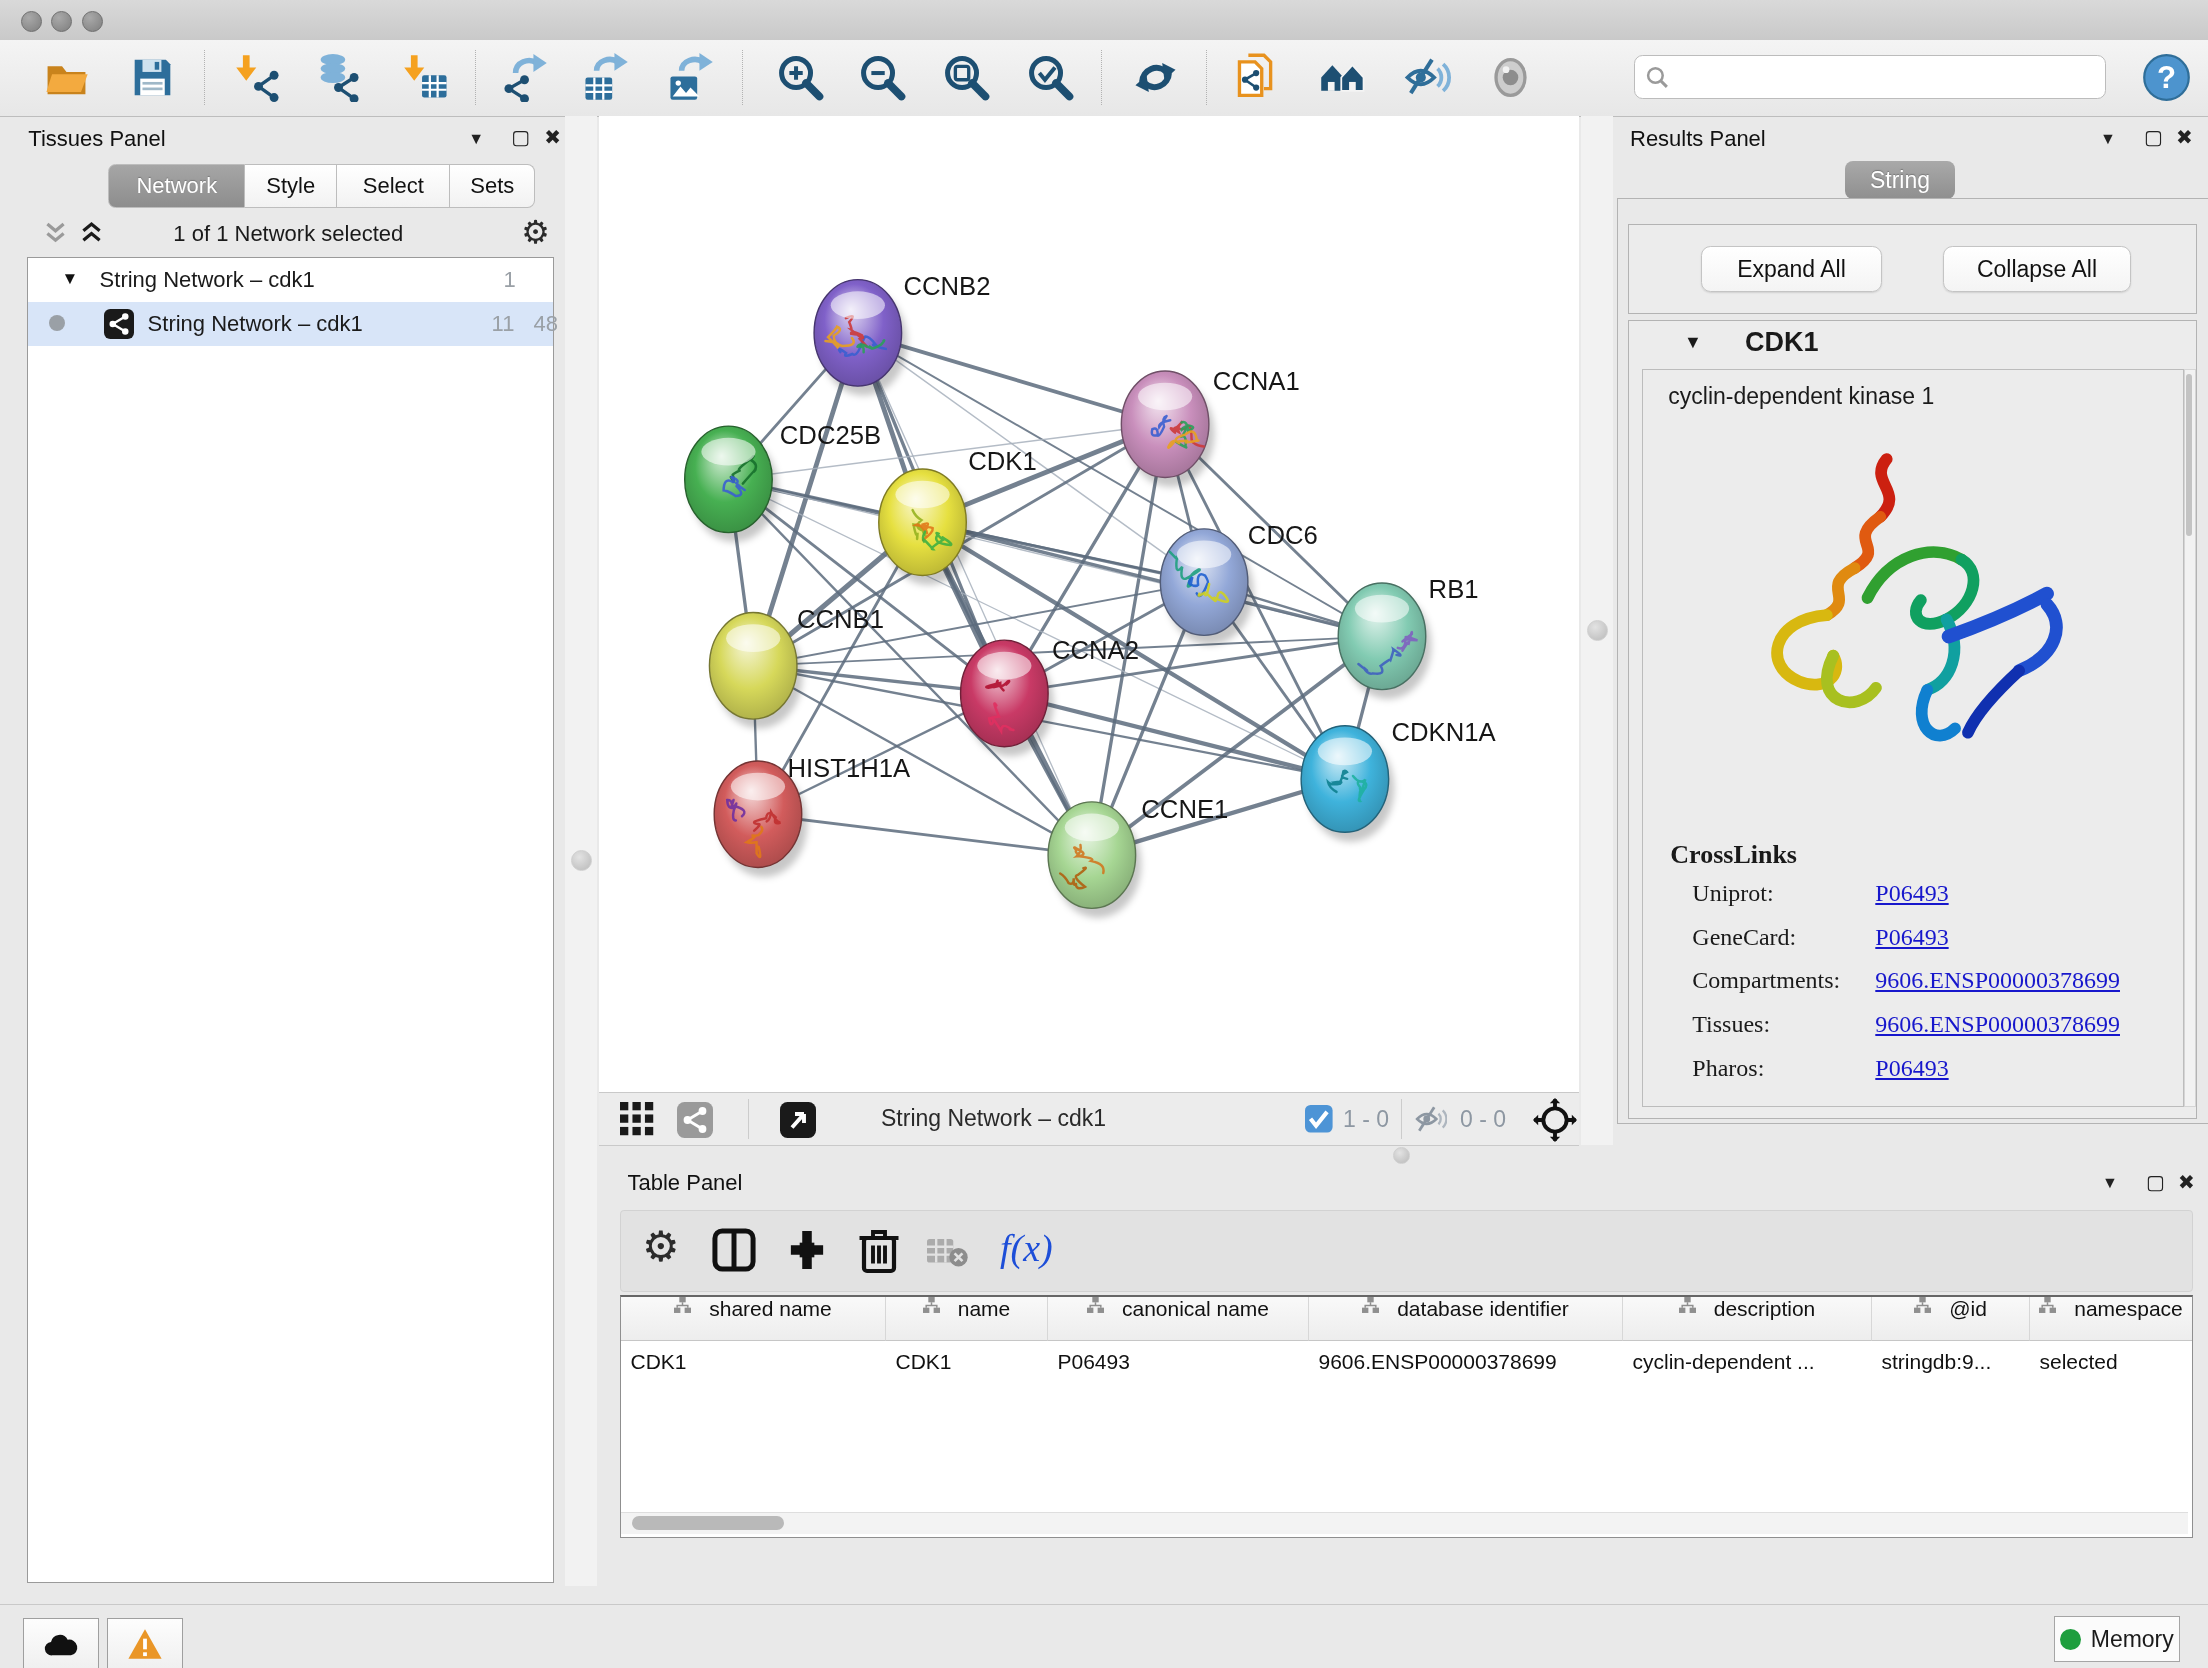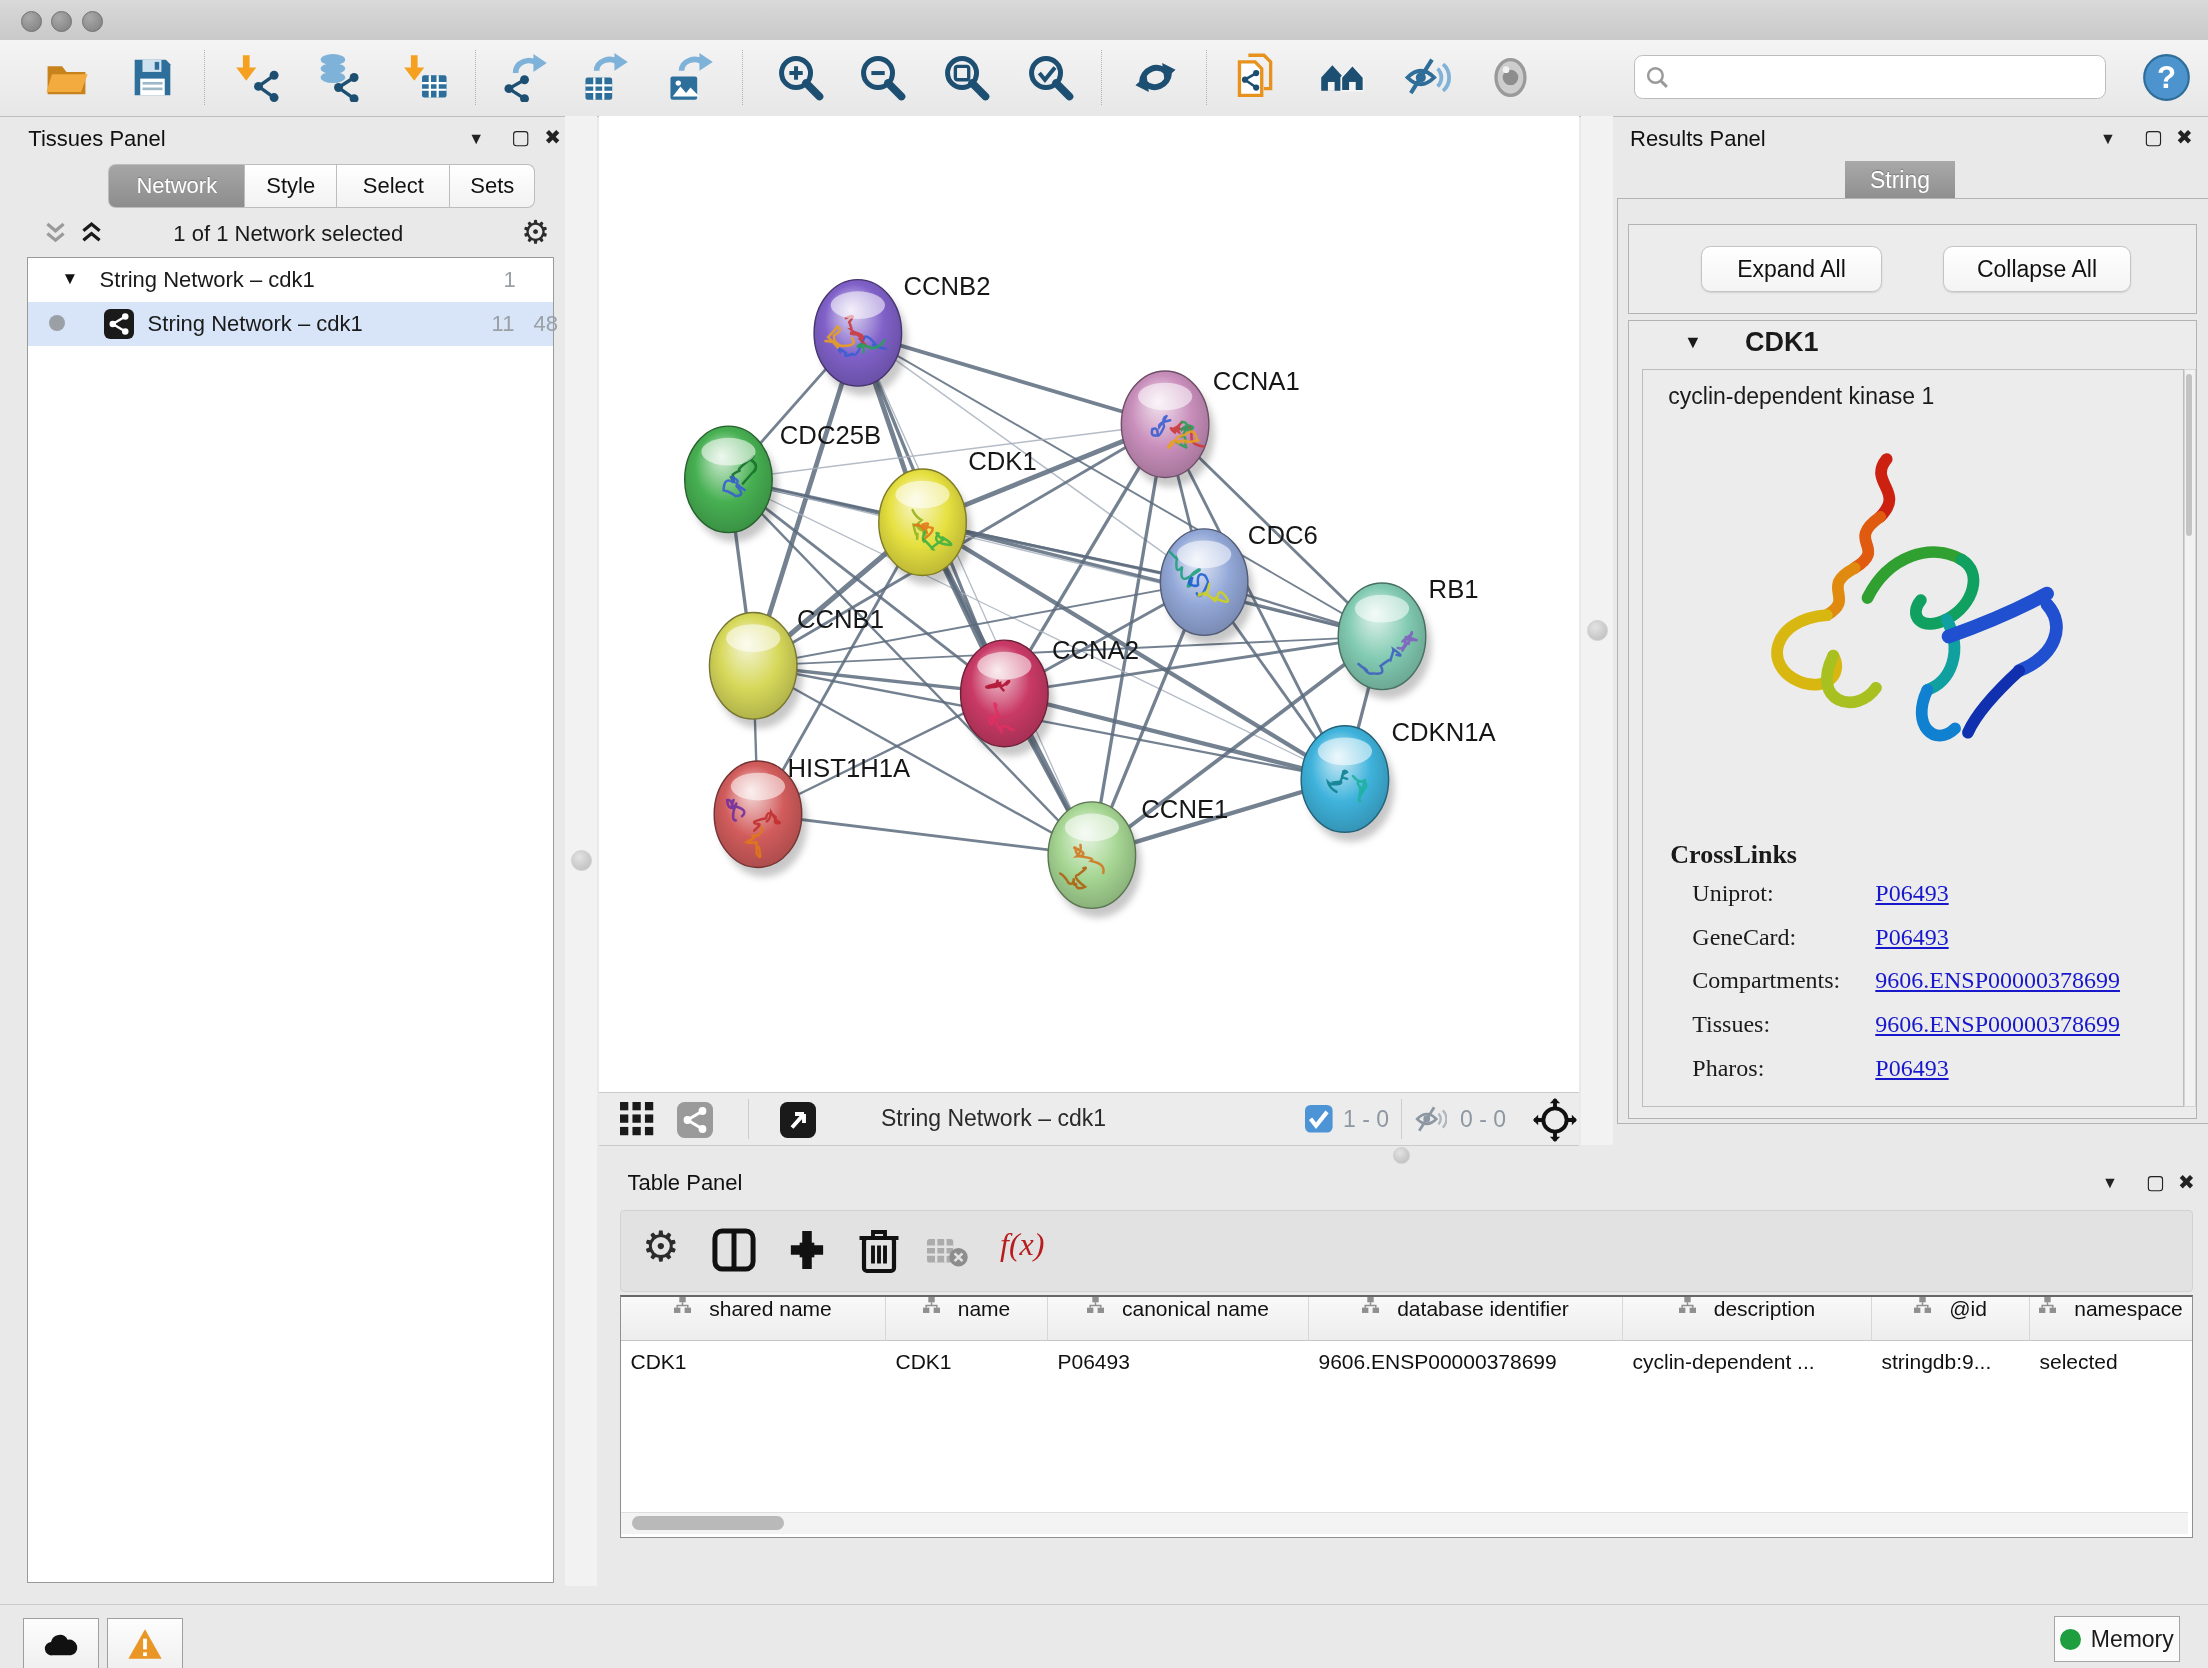--- a/index.html
+++ b/index.html
@@ -35,21 +35,21 @@
   #view-toolbar{left:599px;top:1092px;width:980px;height:52px;background:#ececec;
     border-top:1px solid #c9c9c9;border-bottom:1px solid #c9c9c9;}
   .vt-sep{top:5.7px;width:0;height:40px;border-left:1px solid #cccccc;}
   .gray-num{color:#8d97a2;font-size:23px;}
   
   .rbox{border:1px solid #b3b3b3;background:#e9e9e9;}
   .rlink{color:#1717cc;text-decoration:underline;font-family:"Liberation Serif","DejaVu Serif",serif;font-size:24px;}
   .serif{font-family:"Liberation Serif","DejaVu Serif",serif;}
   .rbtn{height:44px;background:linear-gradient(#ffffff,#f4f4f4);border:1px solid #c4c4c4;border-radius:9.5px;
     display:flex;align-items:center;justify-content:center;font-size:23px;color:#111;box-shadow:0 1px 1.9px rgba(0,0,0,.12);}
-  #string-tab{left:1845px;top:161px;width:110px;height:38px;border-radius:0;
+  #string-tab{left:1845px;top:161px;width:110px;height:38px;border-radius:8px;
     background:linear-gradient(#a9a9a9,#8f8f8f);color:#fff;display:flex;align-items:center;justify-content:center;
     font-size:23px;text-shadow:0 -1px 1px #777;}
   
   #tp-toolbar{left:620px;top:1210px;width:1571px;height:80px;background:#e2e2e2;border:1px solid #d2d2d2;border-radius:3.8px;}
   #tp-table{left:620px;top:1295px;width:1571px;height:240px;background:#fff;border:1.9px solid #8f8f8f;border-top:2.9px solid #666;
     overflow:hidden;}
   .th{position:absolute;top:0;height:44px;background:linear-gradient(#f9f9f9,#ededed);border-right:1px solid #d7d7d7;
     display:flex;align-items:flex-start;justify-content:center;gap:18px;font-size:21px;color:#111;box-sizing:border-box;
     border-bottom:1px solid #c6c6c6;white-space:nowrap;overflow:hidden;}
   .td{position:absolute;top:44px;height:42px;display:flex;align-items:center;padding-left:9.5px;font-size:21px;
@@ -633,21 +633,21 @@
     <svg class="abs" style="left:236px;top:15px" width="44" height="48" viewBox="0 0 28 32">
       <rect x="4" y="8" width="20" height="22" rx="2" stroke="#111" stroke-width="2.8" fill="none"></rect>
       <path d="M1 8 h26 M10 8 v-4 h8 v4 M10 13 v12 M14 13 v12 M18 13 v12" stroke="#111" stroke-width="2.6" fill="none"></path>
     </svg>
     <svg class="abs" style="left:306px;top:25px" width="42" height="32" viewBox="0 0 32 24">
       <rect x="0" y="2" width="20" height="18" rx="2" fill="#ababab"></rect>
       <path d="M0 8 h20 M0 14 h20 M7 2 v18 M14 2 v18" stroke="#e2e2e2" stroke-width="1.8"></path>
       <circle cx="24" cy="16" r="7" fill="#8d8d8d"></circle>
         <path d="M21 13 l6 6 M27 13 l-6 6" stroke="#e2e2e2" stroke-width="2"></path>
     </svg>
-    <span class="abs" style="left:379px;top:15px;font-size:32px;color:#b91c1c;font-style:italic;font-family:'Liberation Serif',serif">f(x)</span>
+    <span class="abs" style="left:379px;top:15px;font-size:38px;color:#1d4ed8;font-style:italic;font-family:'Liberation Serif',serif">f(x)</span>
   </div>
 
   <div id="tp-table" class="abs">
 
     <div class="th" style="left:0;width:265px">
       <svg width="17" height="16" viewBox="0 0 16 15">
           <g fill="#8f8f8f">
             <rect x="5" y="0" width="6" height="5"></rect>
             <rect x="0" y="10" width="6" height="5"></rect>
             <rect x="10" y="10" width="6" height="5"></rect>

